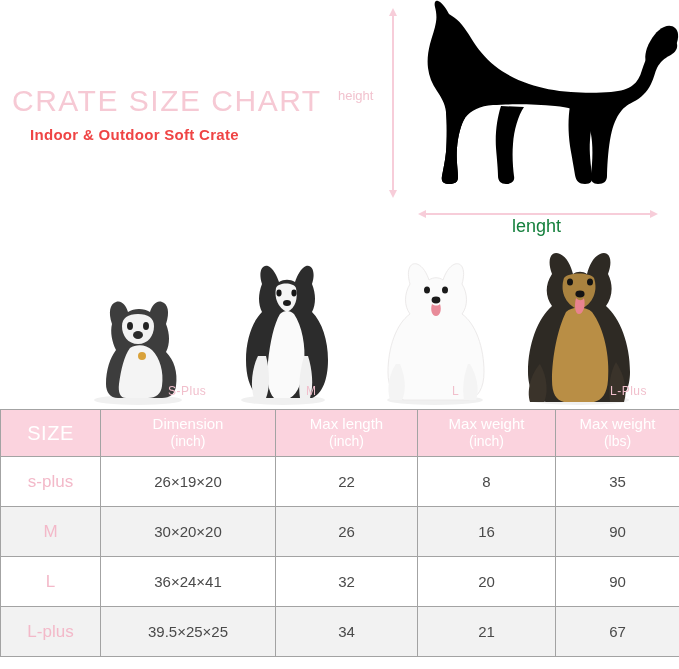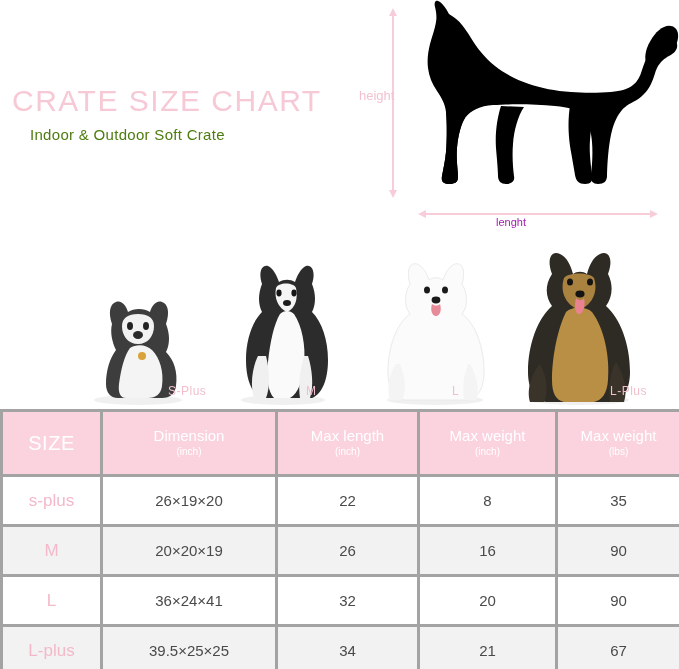--- a/index.html
+++ b/index.html
@@ -32,22 +32,22 @@
     letter-spacing: 1.5px;
     color: #f6c9d4;
     font-weight: 400;
     line-height: 1.1;
     white-space: nowrap;
   }
   .chart-subtitle {
     margin-top: 9px;
     margin-left: 18px;
     font-size: 15px;
-    color: #4d7c0f;
-    font-weight: 400;
+    color: #ef4444;
+    font-weight: 700;
     letter-spacing: 0.3px;
     white-space: nowrap;
   }
 
   
   .hero {
     position: absolute;
     left: 405px;
     top: 0px;
     width: 274px;
@@ -55,28 +55,27 @@
   }
   .hero svg { display: block; }
 
   
   .label-height {
     position: absolute;
     left: 338px;
     top: 88px;
     font-size: 13px;
     color: #f2c3cf;
-    margin-left: 21px;
   }
   .label-length {
     position: absolute;
-    left: 496px;
+    left: 512px;
     top: 216px;
-    font-size: 11px;
-    color: #a21caf;
+    font-size: 18px;
+    color: #15803d;
   }
   .arrow-vert {
     position: absolute;
     left: 388px;
     top: 8px;
     width: 10px;
     height: 190px;
   }
   .arrow-horiz {
     position: absolute;
@@ -111,39 +110,39 @@
   table.size-table {
     position: absolute;
     left: 0;
     top: 409px;
     width: 679px;
     border-collapse: collapse;
     table-layout: fixed;
   }
   table.size-table th,
   table.size-table td {
-    border: 3px solid #a3a3a3;
-    padding: 8px;
+    border: 1px solid #a3a3a3;
+    padding: 0;
     text-align: center;
     vertical-align: middle;
   }
   thead th {
     background: #fbd3de;
     color: #ffffff;
     font-weight: 400;
     height: 46px;
   }
   thead th .hdr-main {
     display: block;
     font-size: 15px;
     line-height: 1.1;
   }
   thead th .hdr-unit {
     display: block;
-    font-size: 10px;
+    font-size: 14px;
     line-height: 1.3;
   }
   thead th.size-col .hdr-main {
     font-size: 20px;
     letter-spacing: 0.5px;
   }
   tbody tr { height: 50px; }
   tbody tr.odd td { background: #ffffff; }
   tbody tr.even td { background: #f2f2f2; }
   tbody td.label-cell {
@@ -329,21 +328,21 @@
     <tbody>
       <tr class="odd">
         <td class="label-cell">s-plus</td>
         <td class="value-cell">26×19×20</td>
         <td class="value-cell">22</td>
         <td class="value-cell">8</td>
         <td class="value-cell">35</td>
       </tr>
       <tr class="even">
         <td class="label-cell">M</td>
-        <td class="value-cell">20×20×19</td>
+        <td class="value-cell">30×20×20</td>
         <td class="value-cell">26</td>
         <td class="value-cell">16</td>
         <td class="value-cell">90</td>
       </tr>
       <tr class="odd">
         <td class="label-cell">L</td>
         <td class="value-cell">36×24×41</td>
         <td class="value-cell">32</td>
         <td class="value-cell">20</td>
         <td class="value-cell">90</td>

